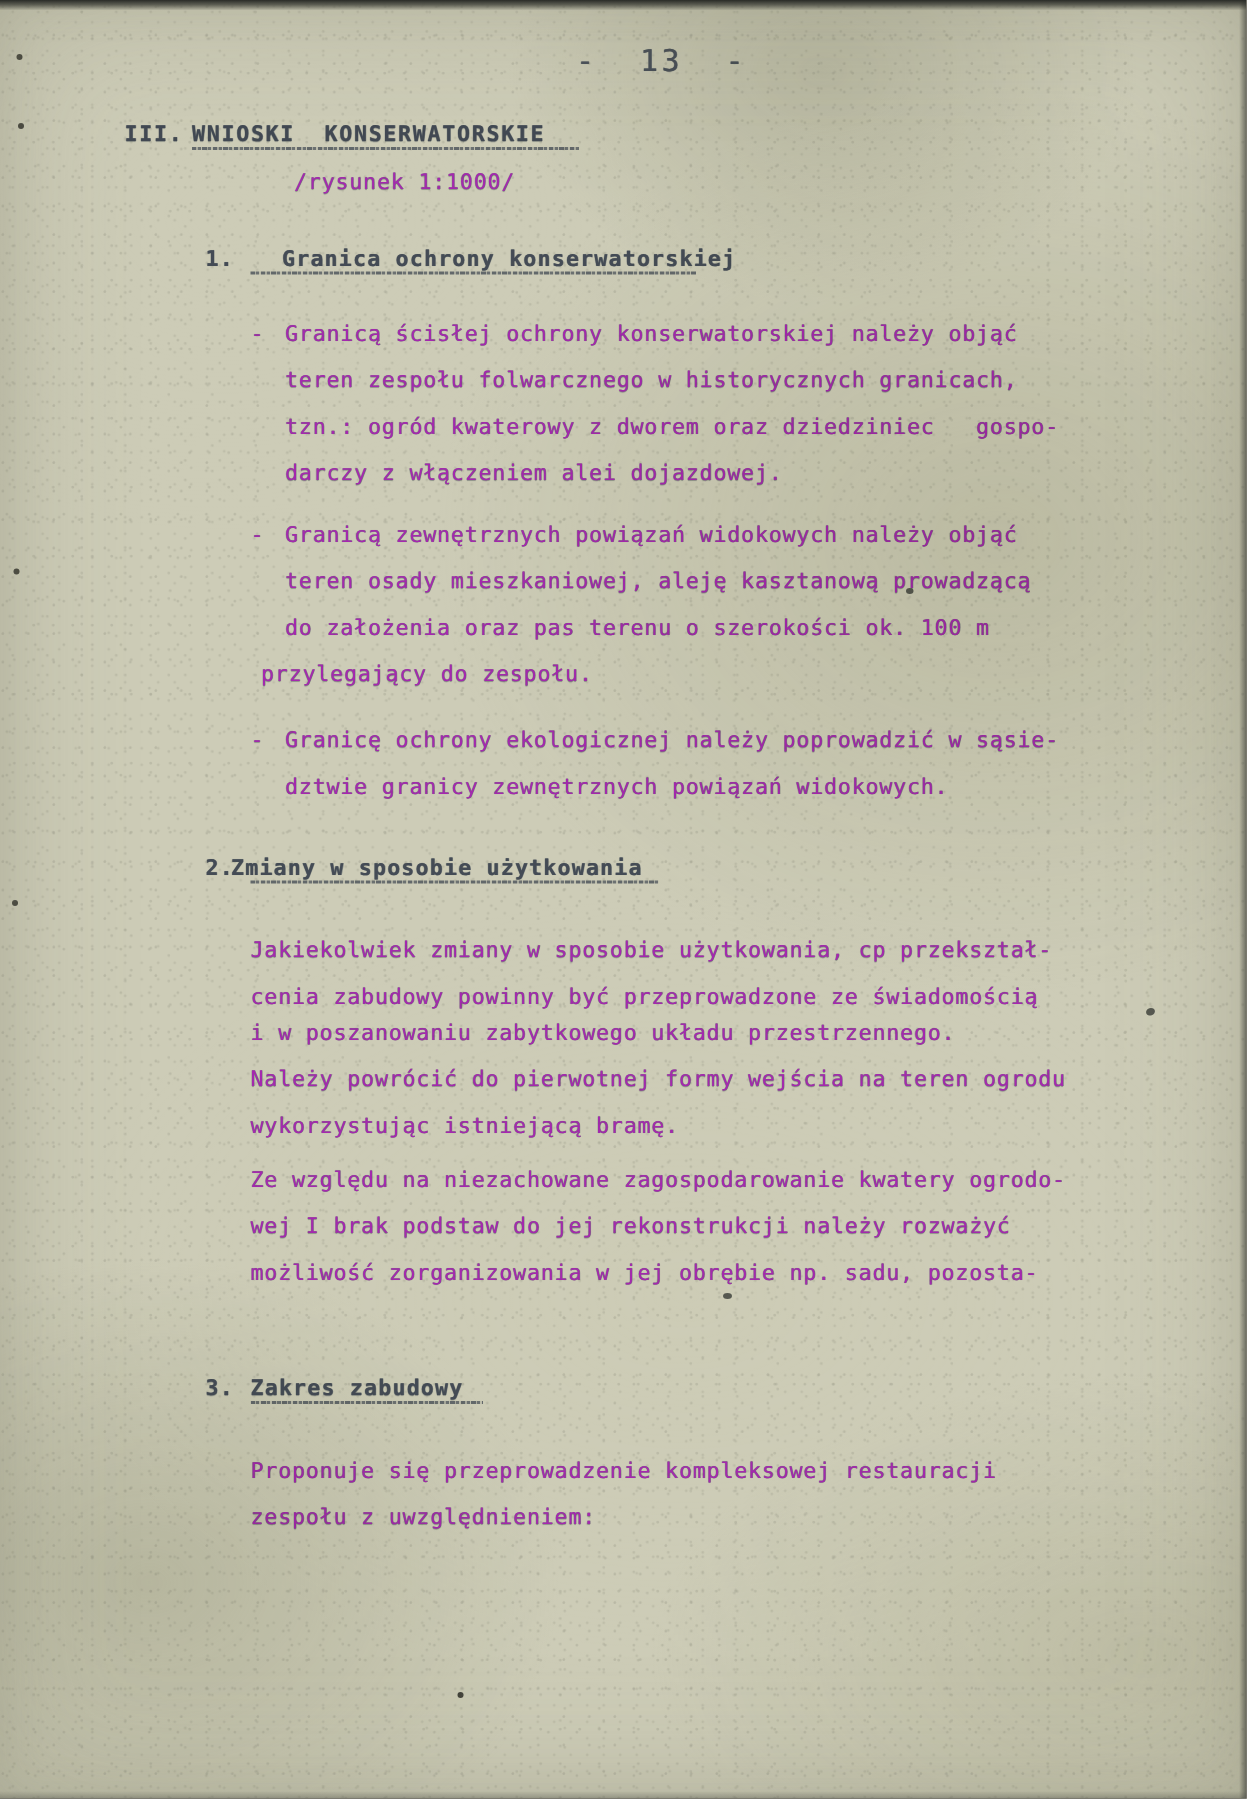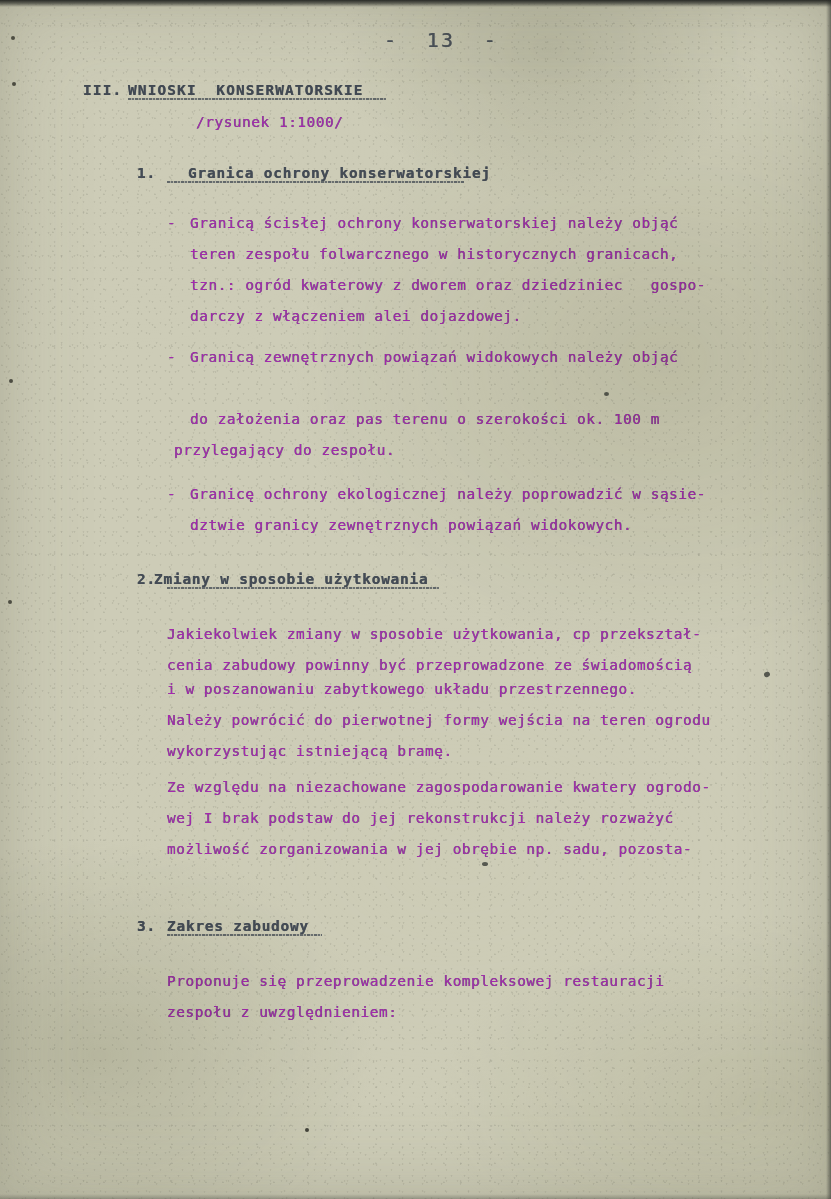--- a/index.html
+++ b/index.html
@@ -155,20 +155,21 @@
     <div class="uline" style="left:167px; top:181px; width:297px;"></div>
 
     <div class="ln" style="left:167px; top:216px;">-</div>
     <div class="ln" style="left:190px; top:216px;">Granicą ścisłej ochrony konserwatorskiej należy objąć</div>
     <div class="ln" style="left:190px; top:247px;">teren zespołu folwarcznego w historycznych granicach,</div>
     <div class="ln" style="left:190px; top:278px;">tzn.: ogród kwaterowy z dworem oraz dziedziniec   gospo-</div>
     <div class="ln" style="left:190px; top:309px;">darczy z włączeniem alei dojazdowej.</div>
 
     <div class="ln" style="left:167px; top:350px;">-</div>
     <div class="ln" style="left:190px; top:350px;">Granicą zewnętrznych powiązań widokowych należy objąć</div>
+    <div class="ln" style="left:190px; top:381px;">teren osady mieszkaniowej, aleję kasztanową prowadzącą</div>
     <div class="ln" style="left:190px; top:412px;">do założenia oraz pas terenu o szerokości ok. 100 m</div>
     <div class="ln" style="left:174px; top:443px;">przylegający do zespołu.</div>
 
     <div class="ln" style="left:167px; top:487px;">-</div>
     <div class="ln" style="left:190px; top:487px;">Granicę ochrony ekologicznej należy poprowadzić w sąsie-</div>
     <div class="ln" style="left:190px; top:518px;">dztwie granicy zewnętrznych powiązań widokowych.</div>
 
     <div class="ln subheading" style="left:137px; top:572px;">2.</div>
     <div class="ln subheading" style="left:154px; top:572px;">Zmiany w sposobie użytkowania</div>
     <div class="uline" style="left:167px; top:587px; width:272px;"></div>

